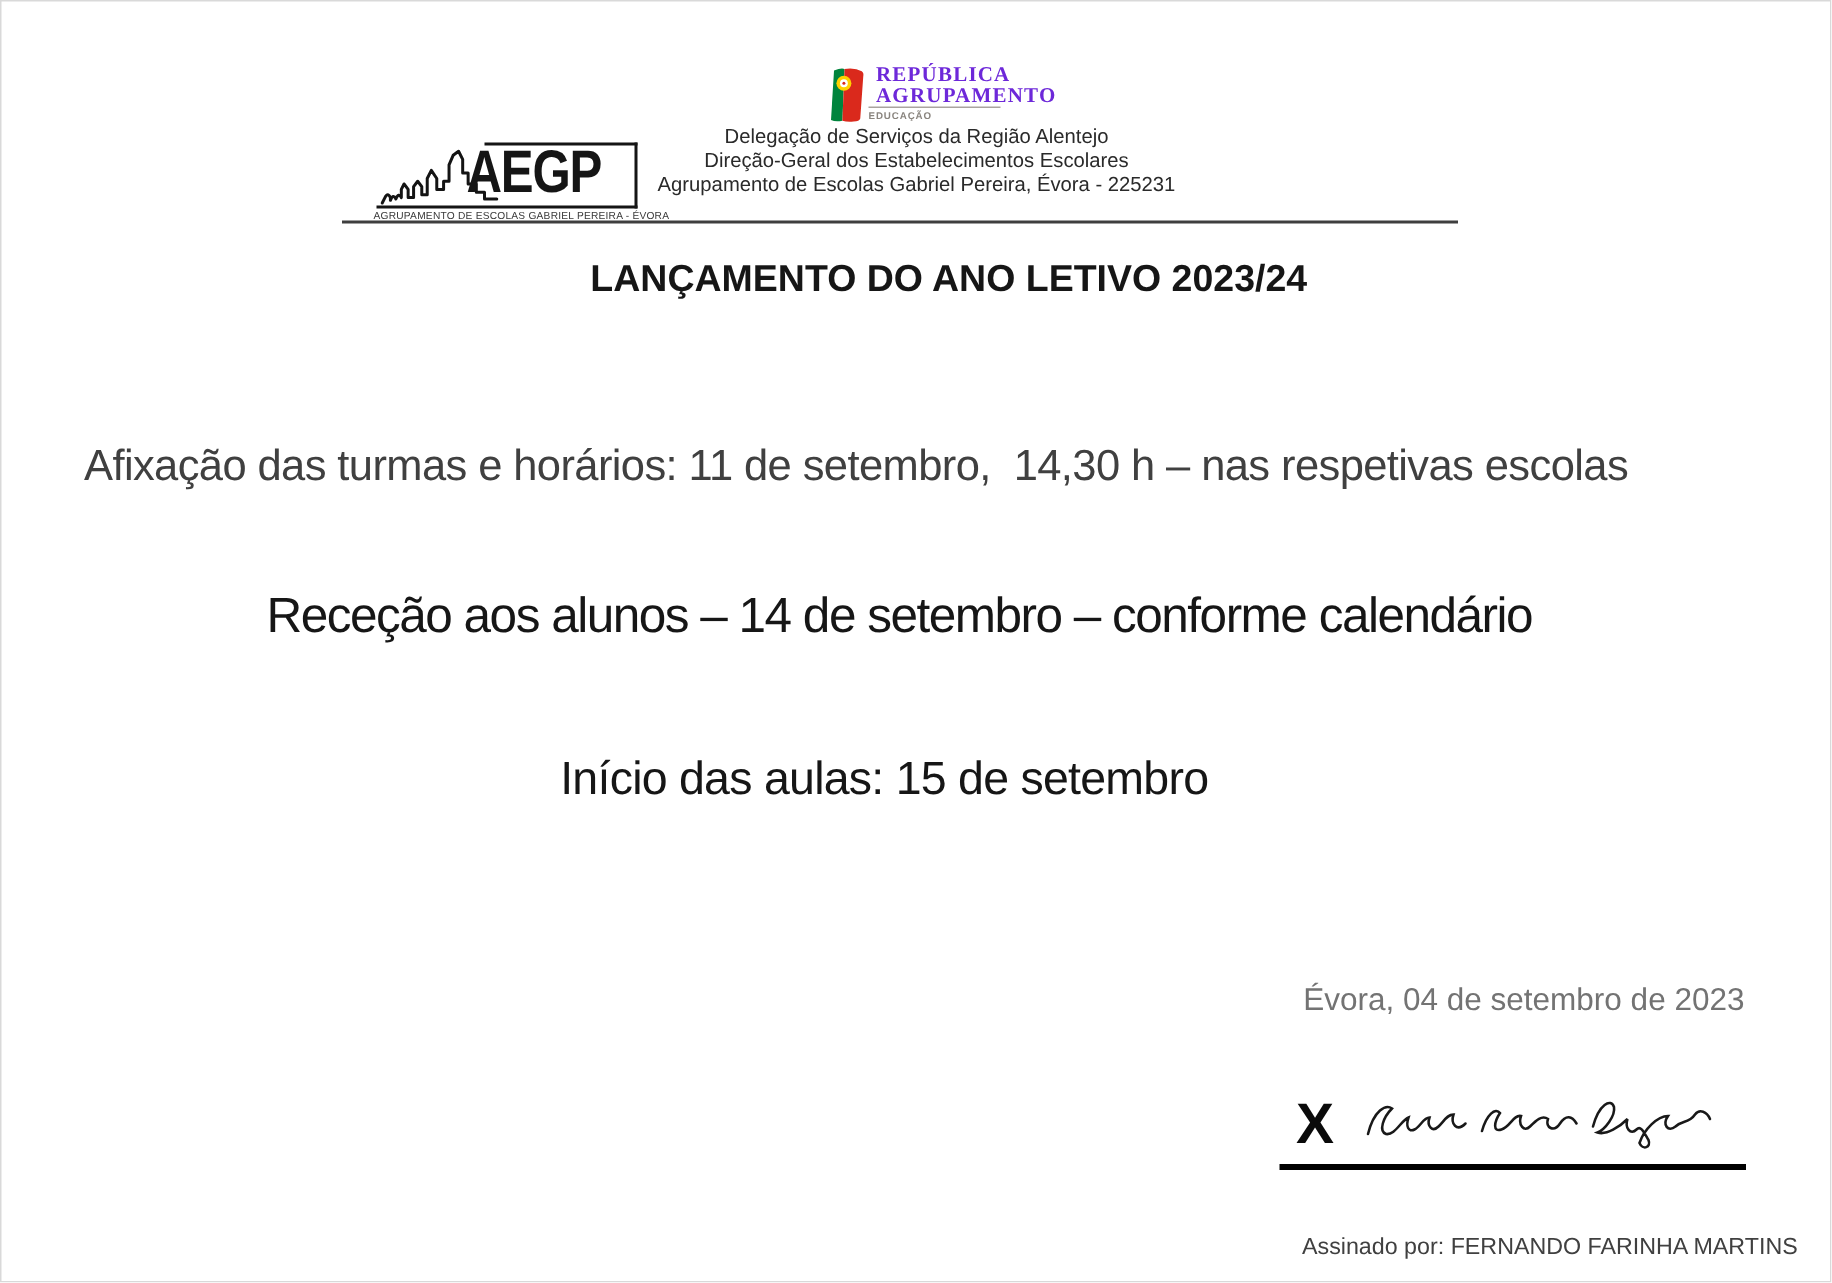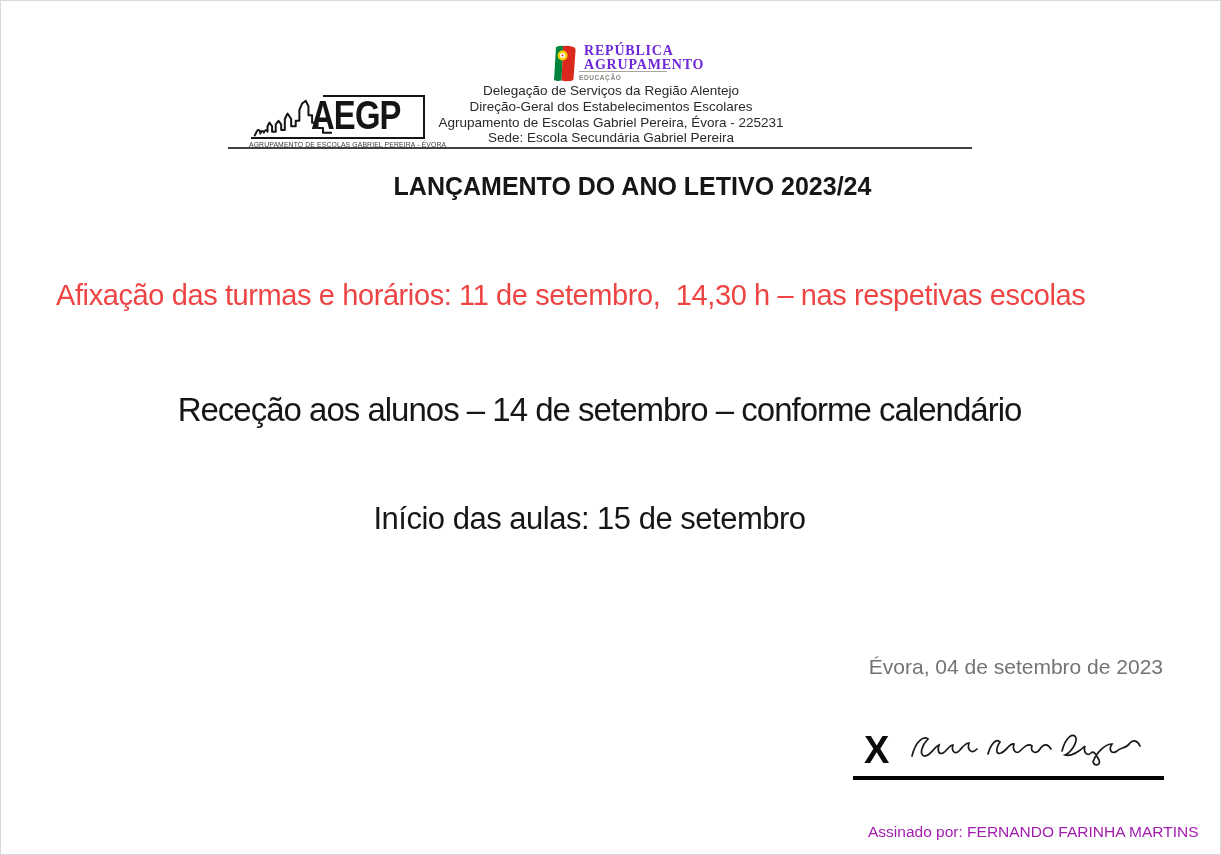--- a/index.html
+++ b/index.html
@@ -52,22 +52,22 @@
   }
   
   .page-rule{position:absolute;left:227px;top:146px;width:744px;height:2px;background:#3f3f3f;}
   
   .doc-title{
     position:absolute;left:0;top:171px;width:100%;
     text-align:center;font-weight:bold;font-size:25px;color:#161616;
     transform:translateX(22px);white-space:nowrap;
   }
   .doc-line1{
-    position:absolute;left:55px;top:278px;
-    font-size:29px;letter-spacing:-0.4px;color:#ef4444;white-space:pre;text-align:right;
+    position:absolute;left:55px;top:294px;
+    font-size:29px;letter-spacing:-0.4px;color:#404040;white-space:pre;text-align:right;
   }
   .doc-line2{
     position:absolute;left:0;top:390px;width:100%;
     text-align:center;font-size:33px;letter-spacing:-1px;color:#161616;
     transform:translateX(-11px);white-space:pre;
   }
   .doc-line3{
     position:absolute;left:0;top:500px;width:100%;
     text-align:center;font-size:31px;letter-spacing:-0.5px;color:#161616;
     transform:translateX(-21px);white-space:pre;
@@ -78,21 +78,21 @@
   }
   
   .sig-x{
     position:absolute;left:863px;top:729px;
     font-size:38px;font-weight:bold;color:#0a0a0a;line-height:40px;
   }
   .sig-script{position:absolute;left:903px;top:727px;width:248px;height:50px;}
   .sig-line{position:absolute;left:852px;top:775px;width:311px;height:4px;background:#000000;}
   .sig-label{
     position:absolute;left:867px;top:822px;
-    font-size:15.5px;color:#a21caf;white-space:nowrap;
+    font-size:15.5px;color:#404040;white-space:nowrap;
   }
 </style>
 </head>
 <body>
 
 <div class="page">
 
   <div class="gov-logo">
     <svg class="gov-flag" viewBox="0 0 24 37">
       <path d="M3,2 Q8,0 10,1 L8.6,35.5 Q4,36.5 1,35 Z" fill="#00843d"></path>
@@ -106,21 +106,20 @@
       <div>AGRUPAMENTO</div>
     </div>
     <div class="gov-sep"></div>
     <div class="gov-dept">EDUCAÇÃO</div>
   </div>
 
   <div class="org-lines">
     <div>Delegação de Serviços da Região Alentejo</div>
     <div>Direção-Geral dos Estabelecimentos Escolares</div>
     <div>Agrupamento de Escolas Gabriel Pereira, Évora - 225231</div>
-    <div>Sede: Escola Secundária Gabriel Pereira</div>
   </div>
 
   <div class="aegp">
     <div class="aegp-box"></div>
     <svg class="aegp-skyline" viewBox="0 0 84 44">
       <path d="M0,40 L2,36 Q4,32 6,36 L6,38 Q8,33 10,37 Q12,32 14,36 L14,30 L16,26 L19,30 L19,36 L23,36 L23,28 L26,24 L29,28 L29,34 L33,34 L33,22 L36,16 L40,22 L40,30 L45,30 L45,24 L49,24 L49,12 L52,5 L56,2 L59,8 L59,18 L63,18 L63,26 L69,26 L69,32 L75,32 L75,37 L84,37" fill="none" stroke="#141414" stroke-width="2.2" stroke-linejoin="round" stroke-linecap="round"></path>
     </svg>
     <div class="aegp-acronym">AEGP</div>
     <div class="aegp-underline"></div>
     <div class="aegp-caption">AGRUPAMENTO DE ESCOLAS GABRIEL PEREIRA - ÉVORA</div>

